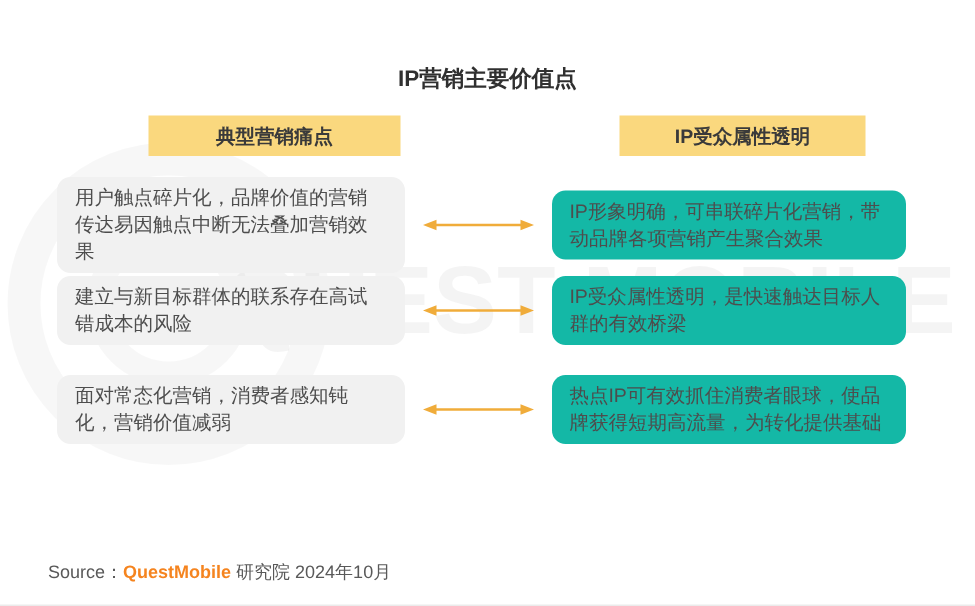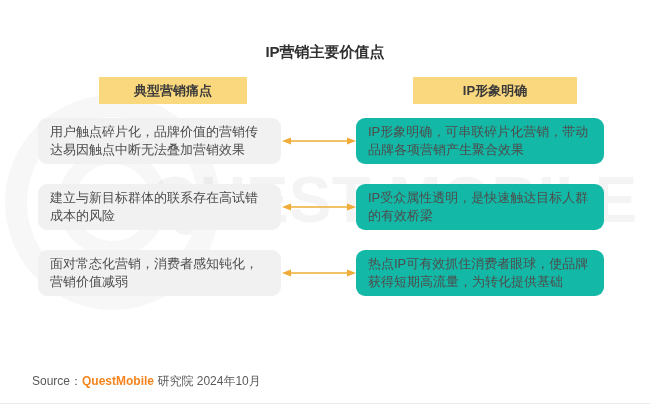--- a/index.html
+++ b/index.html
@@ -45,27 +45,27 @@
     color: #303030; z-index: 2;
   }
 
   
   .badge {
     position: absolute; top: 77px; height: 27px; z-index: 2;
     background: #FAD87E; color: #3a3a3a;
     font-size: 13px; font-weight: bold;
     display: flex; align-items: center; justify-content: center;
   }
-  .badge-left  { left: 99px;  width: 148px; }
+  .badge-left  { left: 99px;  width: 168px; }
   .badge-right { left: 413px; width: 164px; }
 
   
   .row {
     position: absolute; left: 38px; width: 566px; z-index: 2;
-    display: flex; align-items: center;
+    display: flex; align-items: center; gap: 12px;
   }
   .row-0 { top: 118px; }
   .row-1 { top: 184px; }
   .row-2 { top: 250px; }
 
   .box {
     min-height: 46px;
     border-radius: 9px;
     padding: 5px 12px;
     font-size: 13px; line-height: 18px; color: #4d4d4d;
@@ -94,21 +94,21 @@
   <div class="watermark">
     <div class="wm-ring-outer"></div>
     <div class="wm-ring-inner"></div>
     <div class="wm-dot"></div>
     <div class="wm-text">QUEST MOBILE</div>
   </div>
 
   <div class="title">IP营销主要价值点</div>
 
   <div class="badge badge-left">典型营销痛点</div>
-  <div class="badge badge-right">IP形象明确</div>
+  <div class="badge badge-right">IP受众属性透明</div>
 
   <div class="row row-0">
     <div class="box box-pain">用户触点碎片化，品牌价值的营销传达易因触点中断无法叠加营销效果</div>
     <div class="arrow-wrap">
       <svg width="74" height="12" viewBox="0 0 74 12" aria-hidden="true">
         <line x1="8" y1="6" x2="66" y2="6" stroke="#F0AC3A" stroke-width="1.6"></line>
         <polygon points="0,6 9,2.5 9,9.5" fill="#F0AC3A"></polygon>
         <polygon points="74,6 65,2.5 65,9.5" fill="#F0AC3A"></polygon>
       </svg>
     </div>

